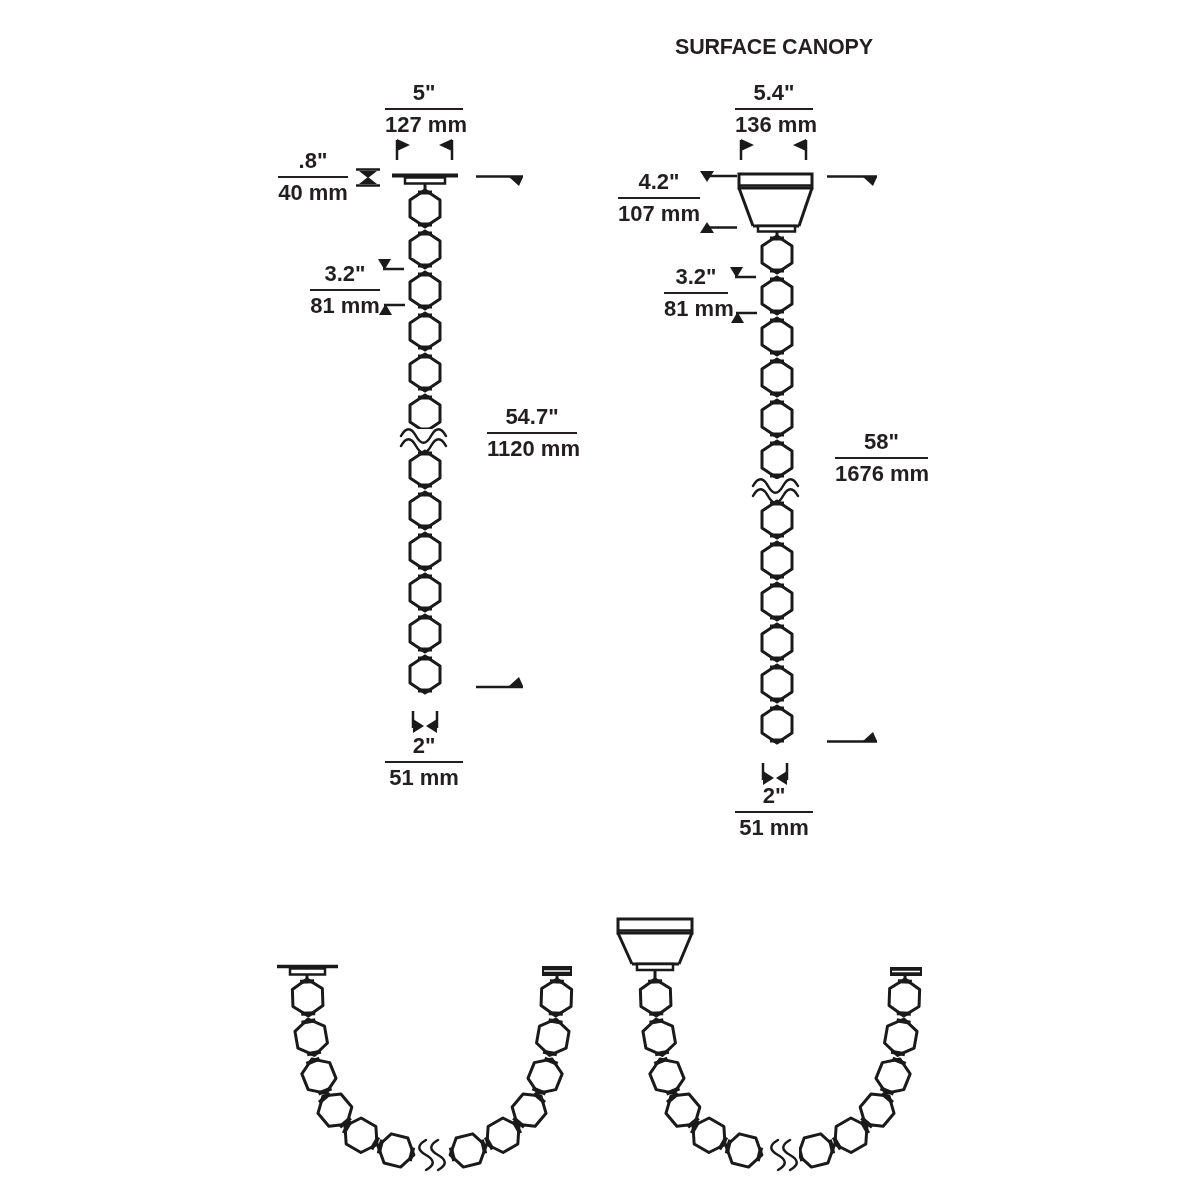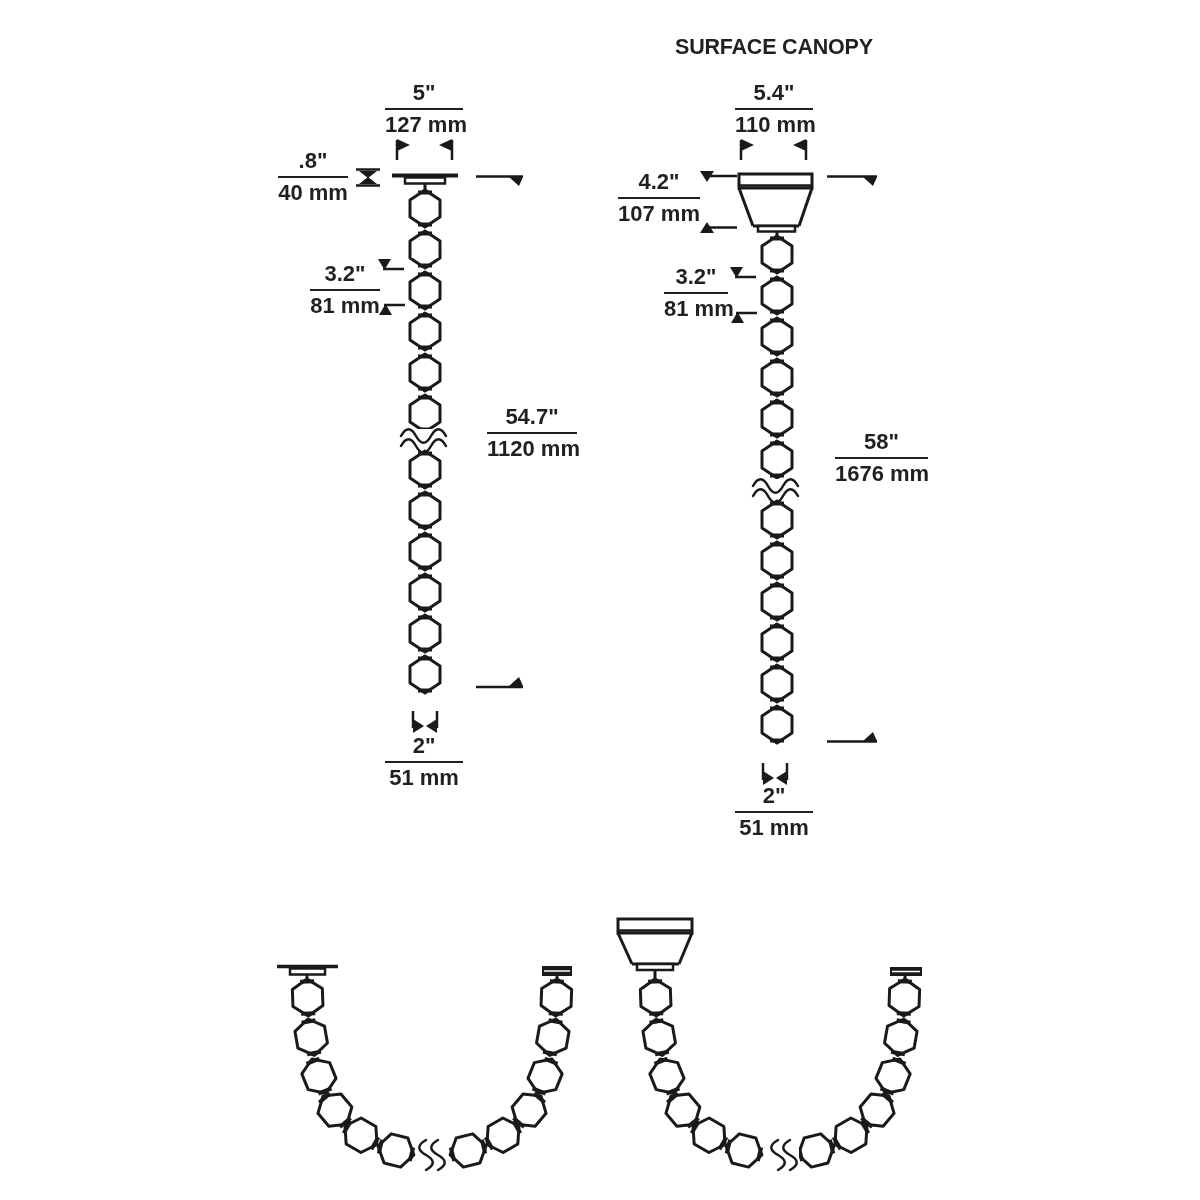--- a/index.html
+++ b/index.html
@@ -396,21 +396,21 @@
     <span class="in">54.7"</span>
     <span class="mm">1120 mm</span>
   </div>
   <div class="dim" style="left:385px;top:735px;width:78px">
     <span class="in">2"</span>
     <span class="mm">51 mm</span>
   </div>
 
   <div class="dim" style="left:735px;top:82px;width:78px">
     <span class="in">5.4"</span>
-    <span class="mm">110 mm</span>
+    <span class="mm">136 mm</span>
   </div>
   <div class="dim" style="left:618px;top:171px;width:82px">
     <span class="in">4.2"</span>
     <span class="mm">107 mm</span>
   </div>
   <div class="dim" style="left:664px;top:266px;width:64px">
     <span class="in">3.2"</span>
     <span class="mm">81 mm</span>
   </div>
   <div class="dim" style="left:835px;top:431px;width:93px">

